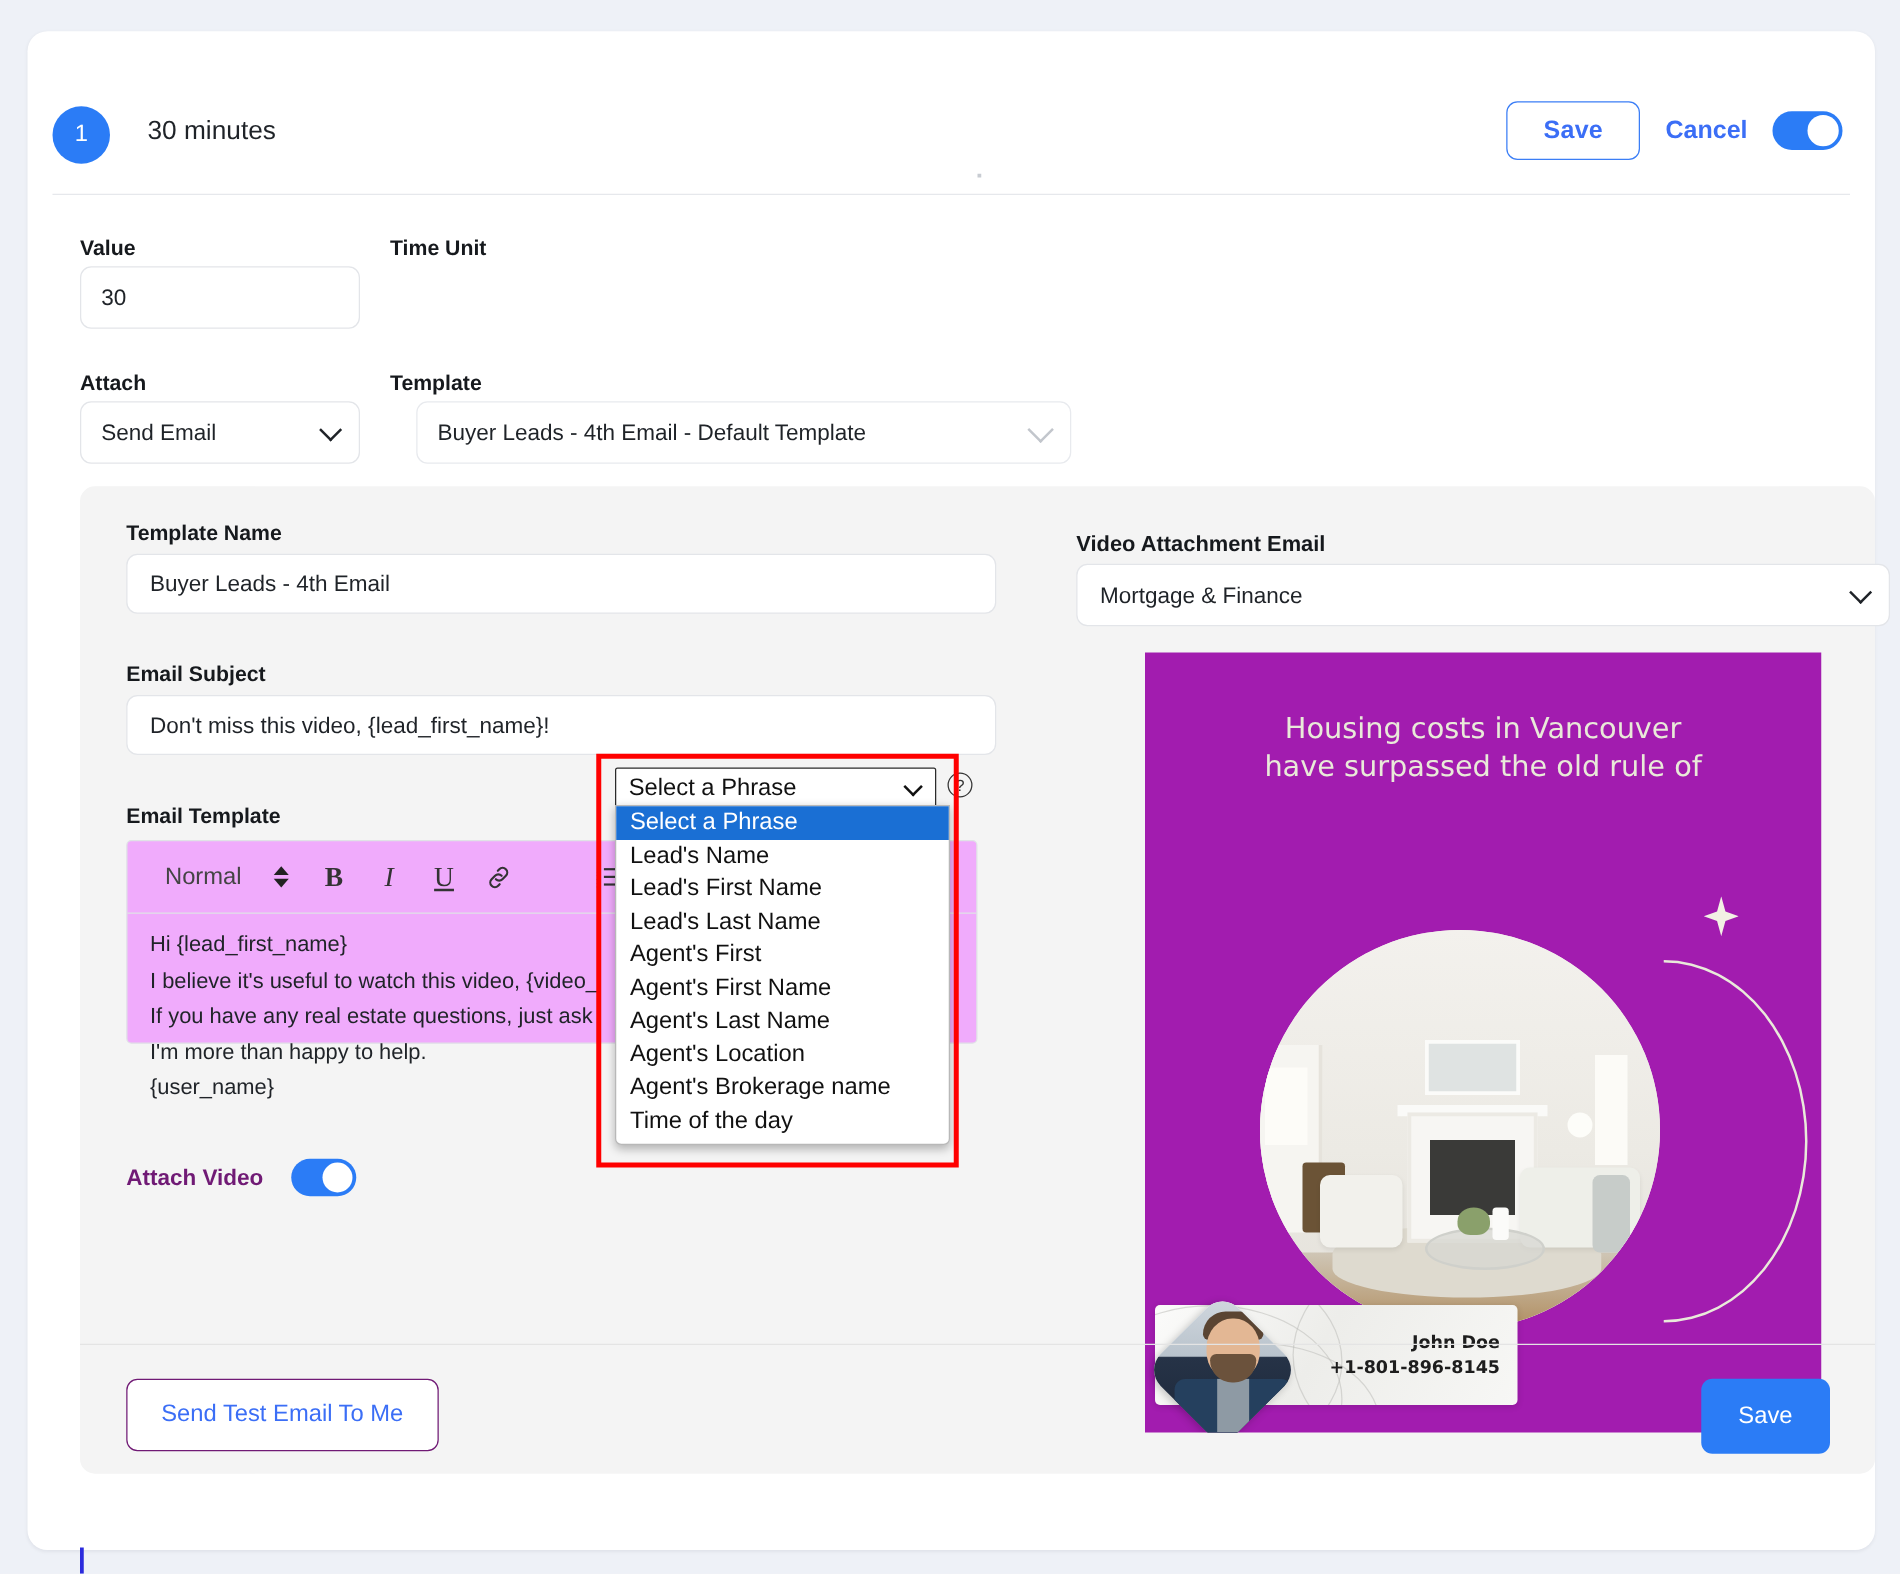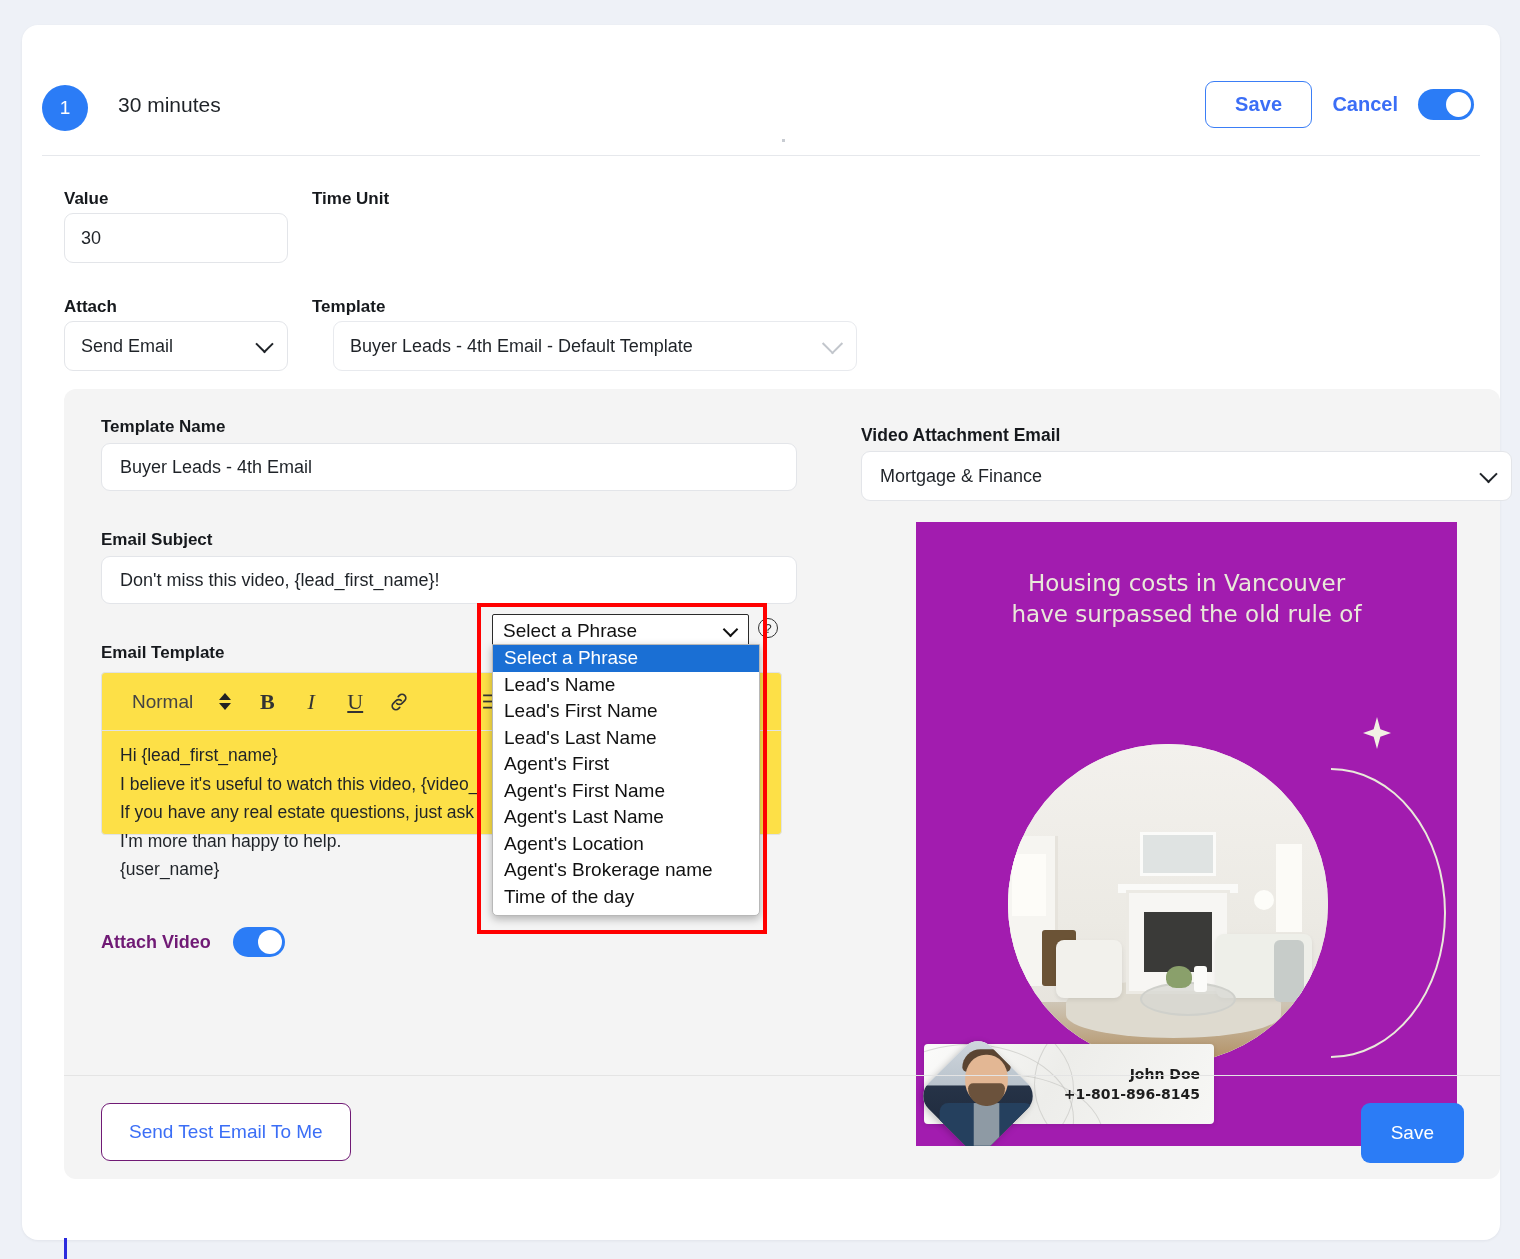--- a/index.html
+++ b/index.html
@@ -98,21 +98,21 @@
   }
   #lbl-tname { left: 37px; top: 28px; }
   #inp-tname { left: 37px; top: 54px; width: 696px; }
   #lbl-subj  { left: 37px; top: 141px; }
   #inp-subj  { left: 37px; top: 167px; width: 696px; }
   #lbl-etpl  { left: 37px; top: 254px; }
 
   
   .editor {
     position: absolute; left: 37px; top: 283px; width: 681px; height: 163px;
-    background: #fde047; border: 1px solid #e0e2e6; border-radius: 4px;
+    background: #f0abfc; border: 1px solid #e0e2e6; border-radius: 4px;
   }
   .editor-tb {
     height: 58px; border-bottom: 1px solid #e0e2e6;
     display: flex; align-items: center; padding: 0 12px; gap: 4px;
   }
   .tb-normal {
     display: flex; align-items: center; gap: 26px;
     font-size: 19px; color: #444; padding: 0 12px 0 18px;
   }
   .updown { display:flex; flex-direction:column; gap:3px; }

